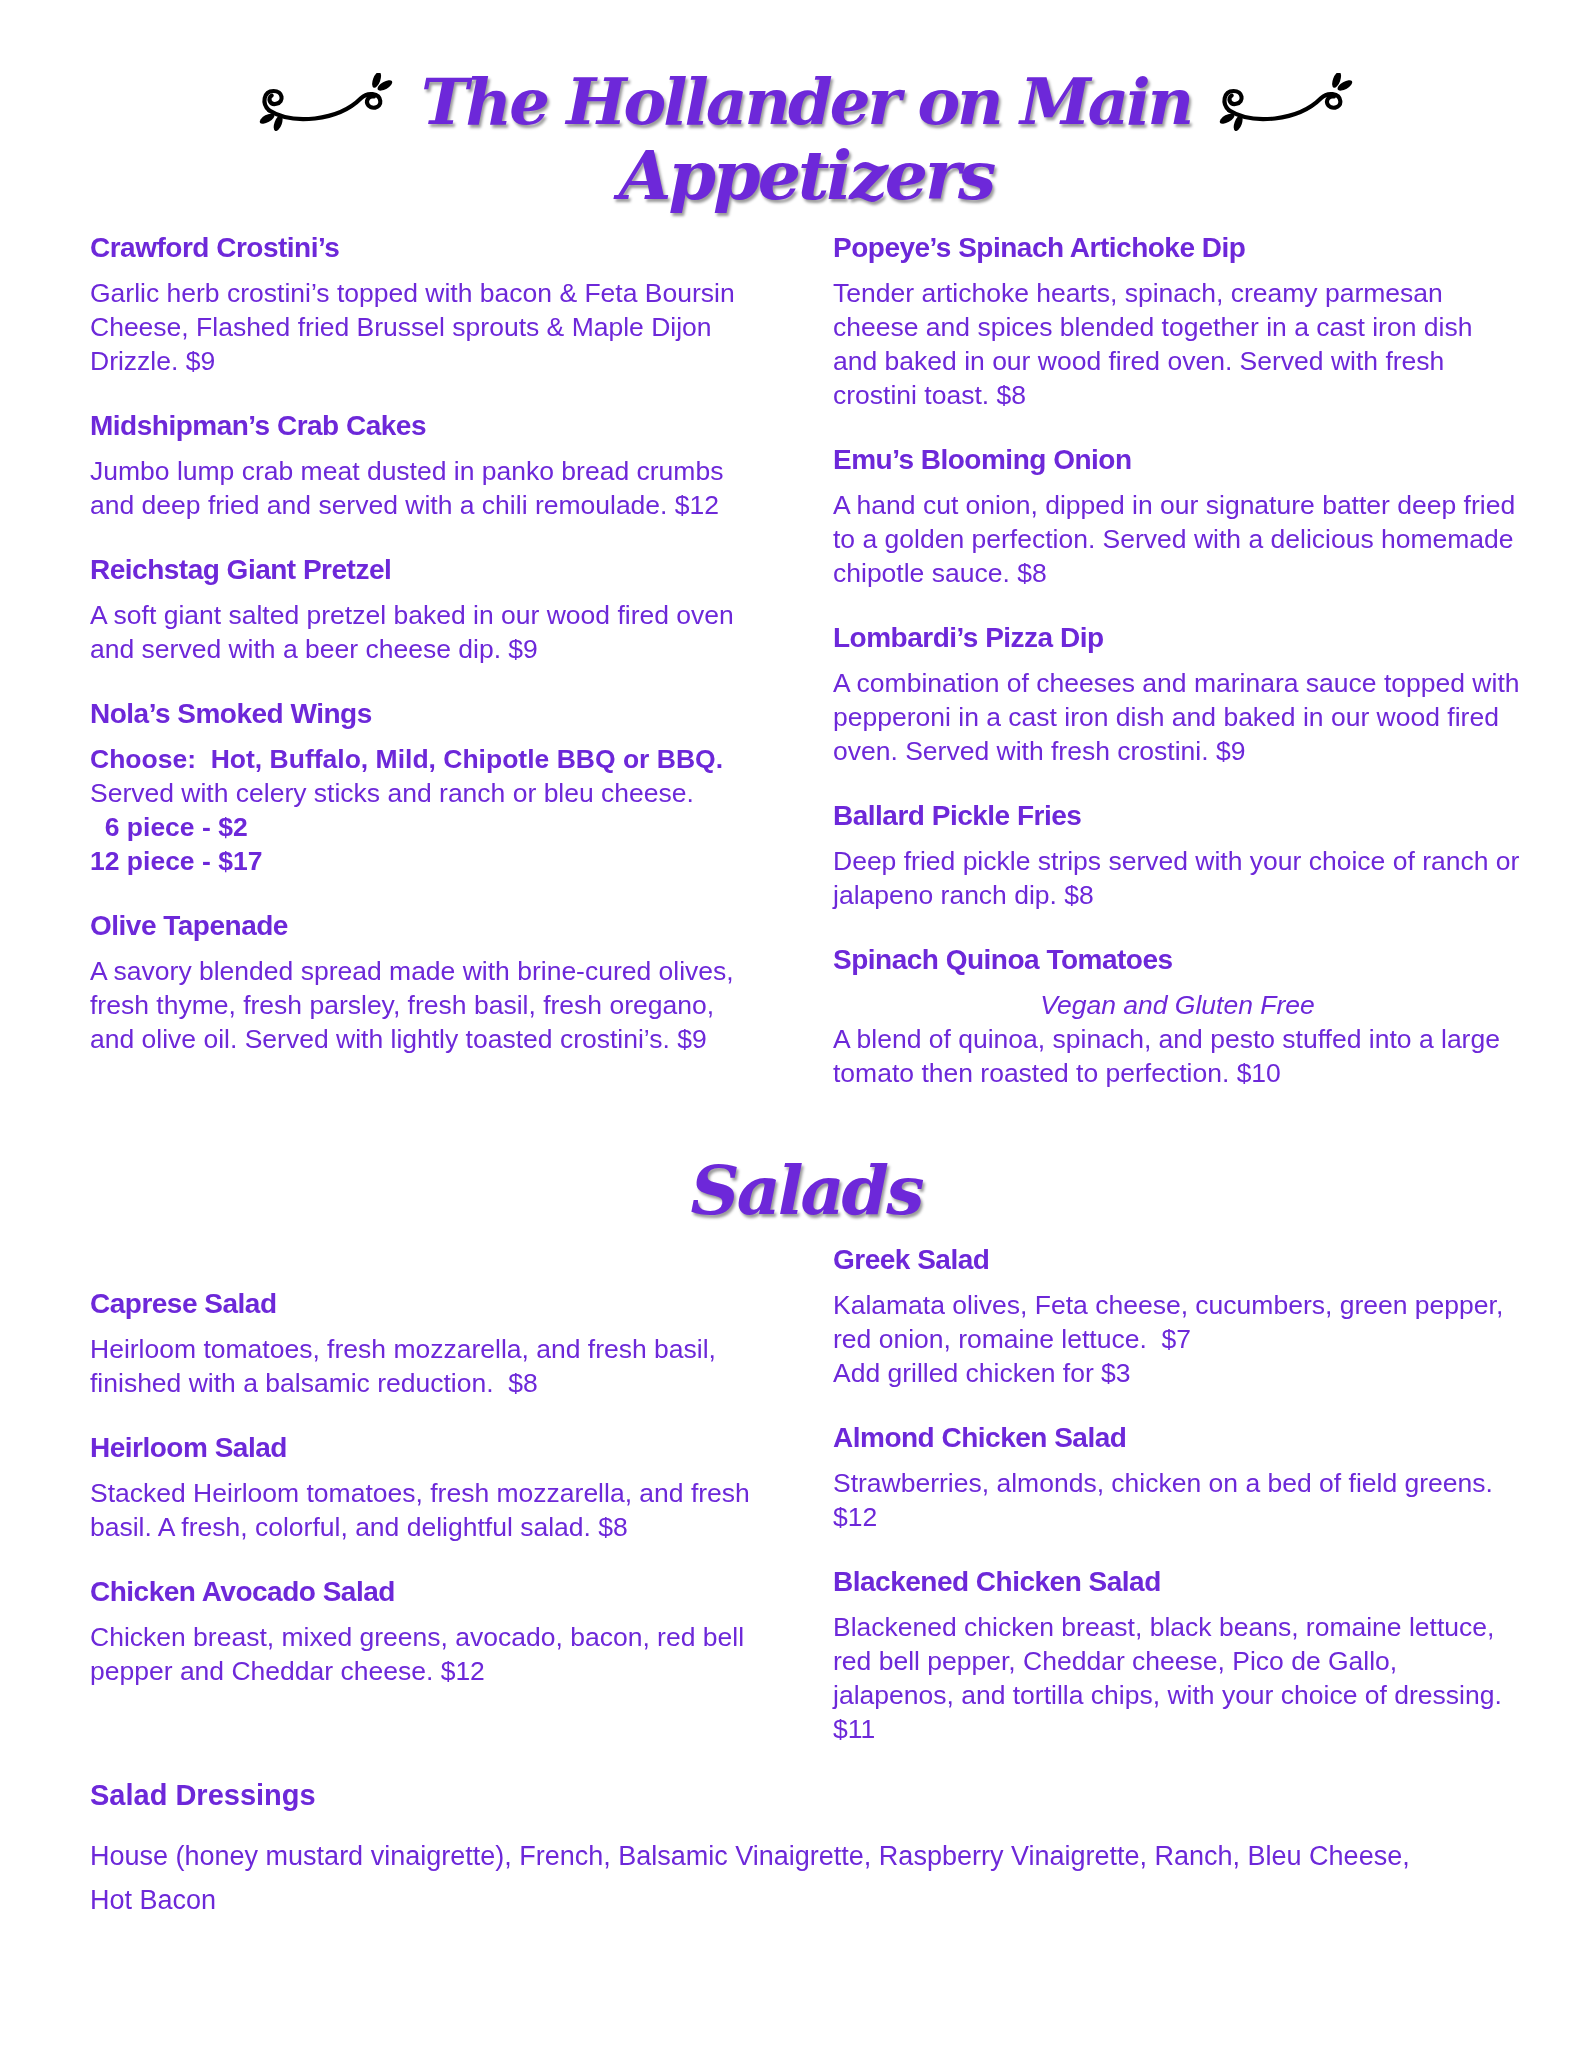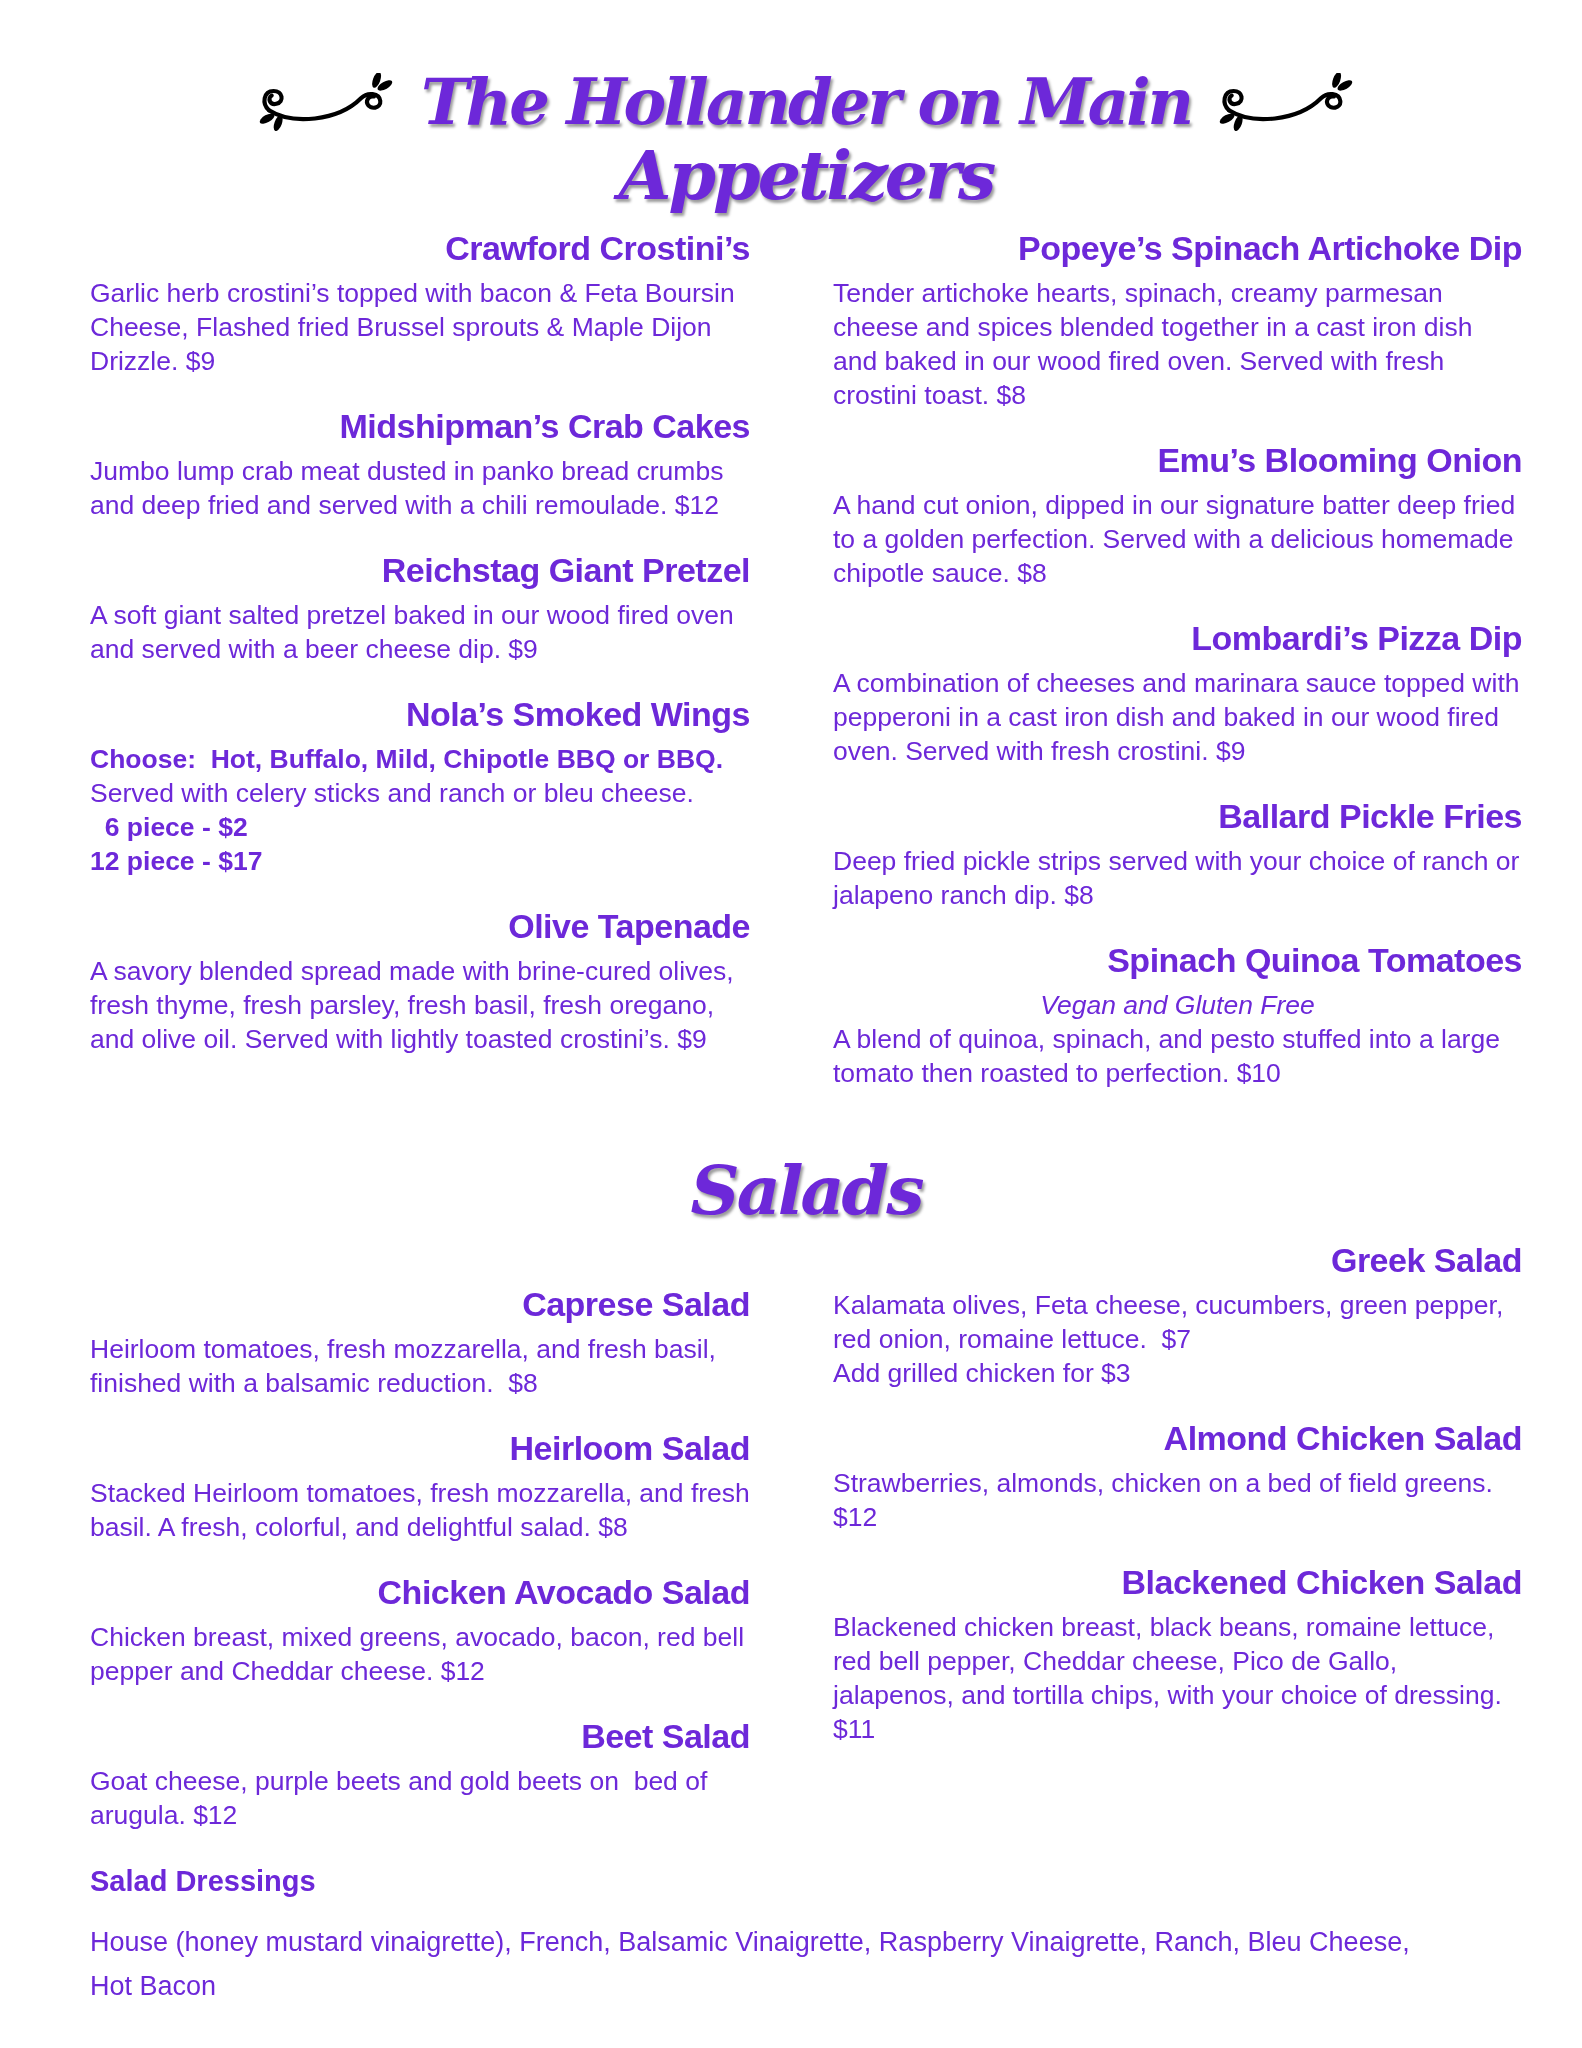--- a/index.html
+++ b/index.html
@@ -57,26 +57,25 @@
   .cols {
     display: flex;
     gap: 83px;
   }
   .col-left  { width: 660px; flex: 0 0 auto; }
   .col-right { width: 689px; flex: 0 0 auto; }
   .col-left.salads-offset { padding-top: 44px; }
   
   .item { margin-bottom: 29px; }
   .item h3 {
-    font-size: 34px;
+    font-size: 28px;
     line-height: 38px;
     margin: 0 0 9px 0;
     font-weight: bold;
     letter-spacing: -0.5px;
-    text-align: right;
   }
   .item p {
     font-size: 26.5px;
     line-height: 34px;
     margin: 0;
     white-space: pre-wrap;
   }
   .item p.bold-line { font-weight: bold; }
   .item p.italic-note { font-style: italic; text-align: center; }
   
@@ -208,24 +207,20 @@
       <div class="item">
         <h3>Heirloom Salad</h3>
         <p>Stacked Heirloom tomatoes, fresh mozzarella, and fresh basil. A fresh, colorful, and delightful salad. $8</p>
       </div>
 
       <div class="item">
         <h3>Chicken Avocado Salad</h3>
         <p>Chicken breast, mixed greens, avocado, bacon, red bell pepper and Cheddar cheese. $12</p>
       </div>
 
-      <div class="item">
-        <h3>Beet Salad</h3>
-        <p>Goat cheese, purple beets and gold beets on  bed of arugula. $12</p>
-      </div>
 
     </div>
     <div class="col-right">
 
       <div class="item">
         <h3>Greek Salad</h3>
         <p>Kalamata olives, Feta cheese, cucumbers, green pepper, red onion, romaine lettuce.  $7</p>
         <p>Add grilled chicken for $3</p>
       </div>
 

